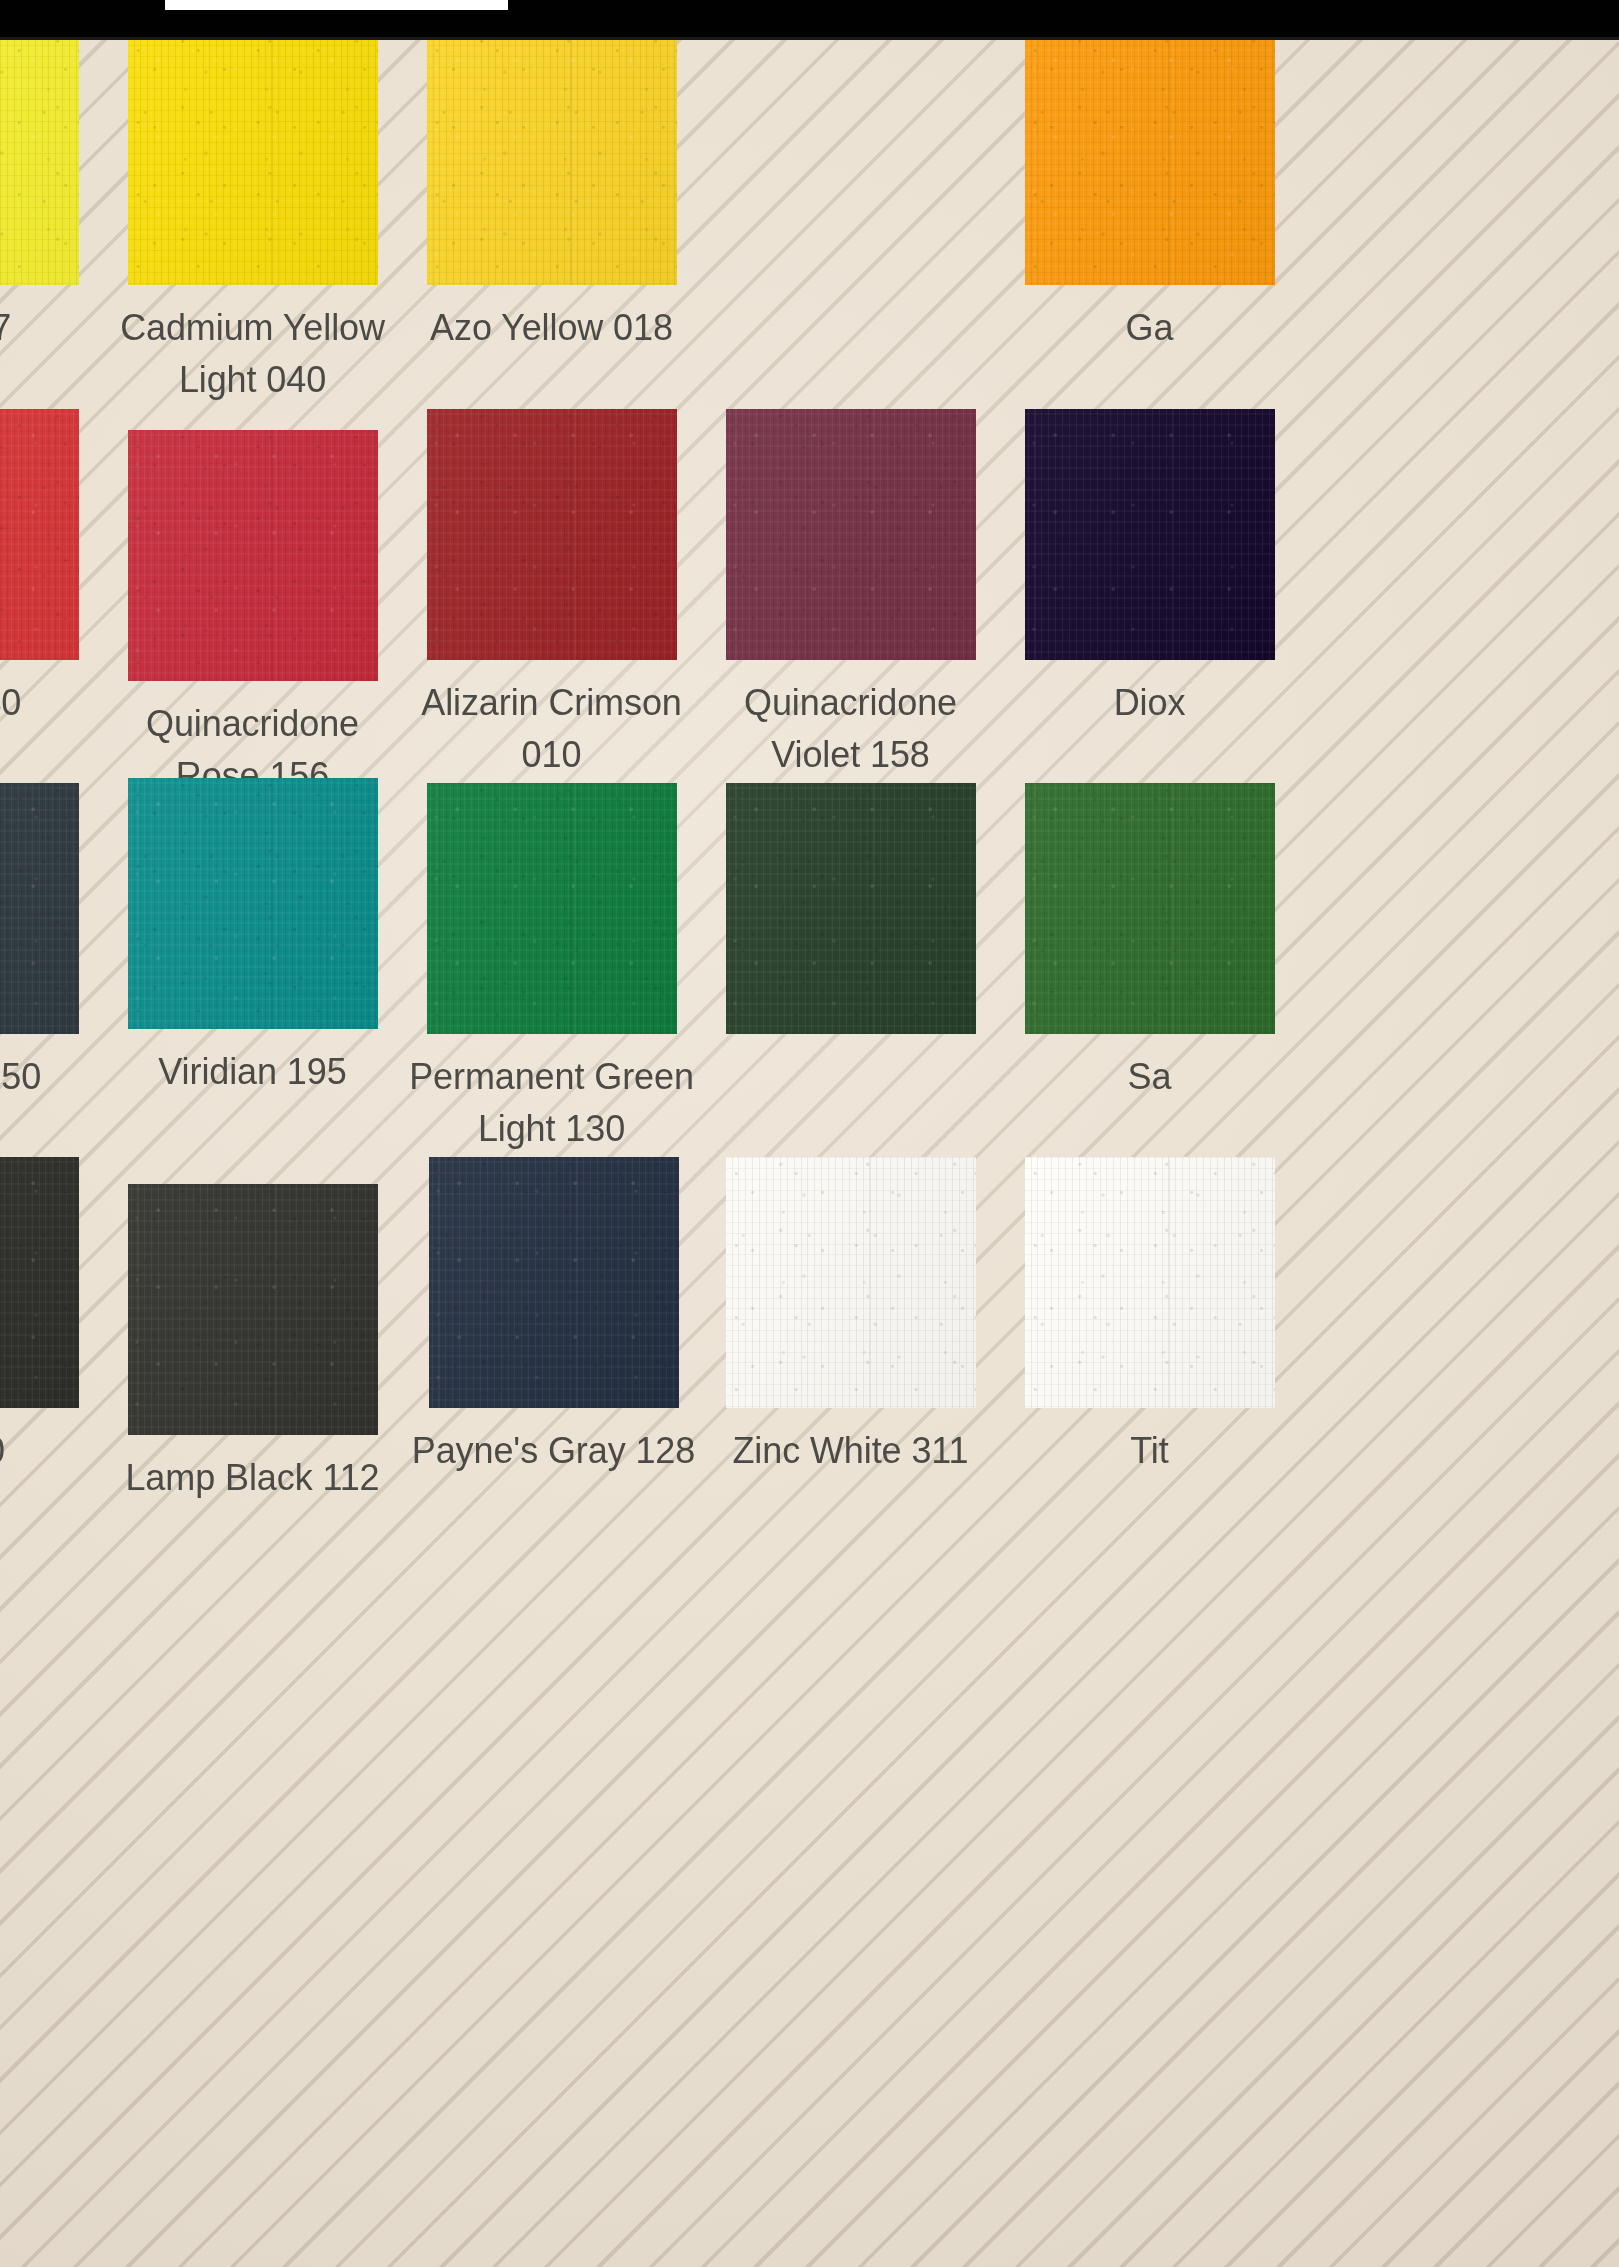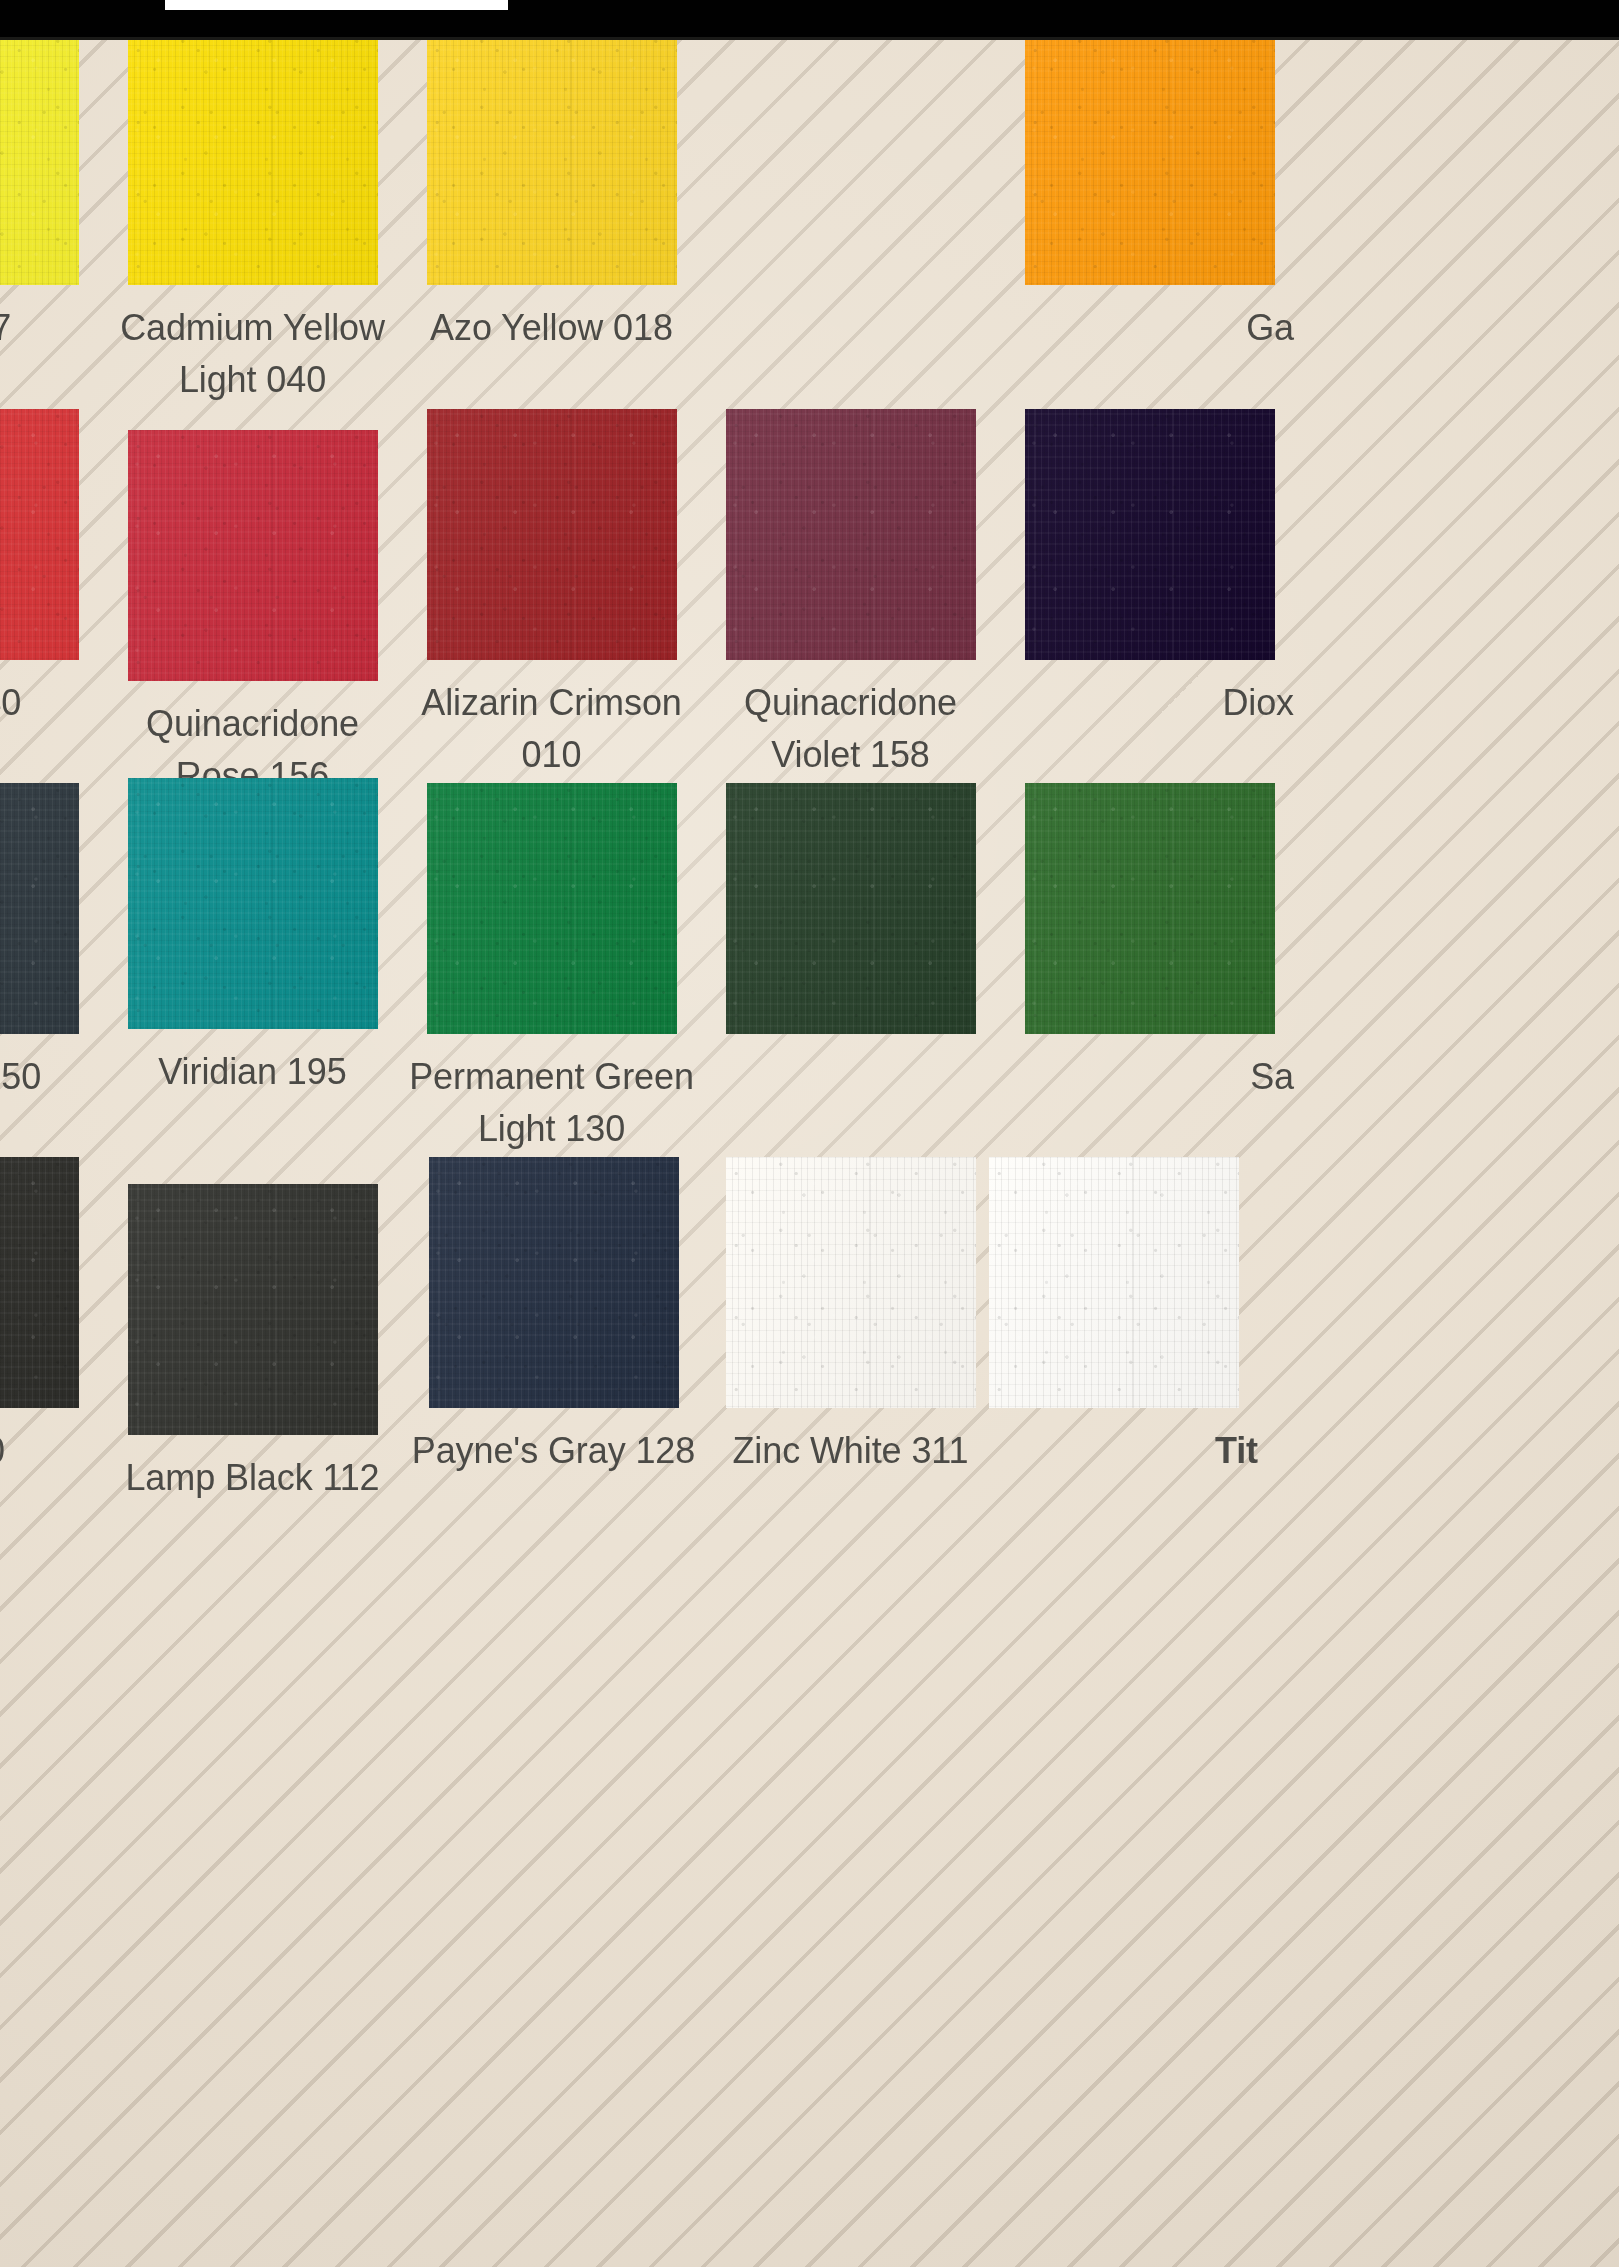--- a/index.html
+++ b/index.html
@@ -167,21 +167,21 @@
     margin: 16.7px auto 0;
     text-align: center;
     font-size: 36px;
     line-height: 52px;
     letter-spacing: -0.1px;
     color: #4b4a46;
     font-family: "Liberation Sans", sans-serif;
   }
   
   .cell.clip-left  .label { text-align: center; }
-  .cell.clip-right .label { text-align: right; }
+  .cell.clip-right .label { text-align: center; }
 </style>
 </head>
 <body>
 
 <div id="app">
 
   <div class="chrome">
     <div class="chrome-left"></div>
     <div class="chrome-tab"></div>
     <div class="chrome-tab-body"></div>
@@ -294,21 +294,21 @@
           <div class="swatch" style="background-color: rgb(36, 47, 66);"></div>
         </div>
         <div class="label">Payne's Gray 128</div>
       </div>
       <div class="cell" style="left: 701px; top: 1117px;">
         <div class="swatch-wrap">
           <div class="swatch" style="background-color: rgb(253, 251, 246);"></div>
         </div>
         <div class="label">Zinc White 311</div>
       </div>
-      <div class="cell clip-right" style="left: 964px; top: 1117px; font-weight: bold;">
+      <div class="cell clip-right" style="left: 1000px; top: 1117px;">
         <div class="swatch-wrap">
           <div class="swatch" style="background-color: rgb(254, 253, 250);"></div>
         </div>
         <div class="label">Tit</div>
       </div>
     </div>
 
 </div>
 
 

